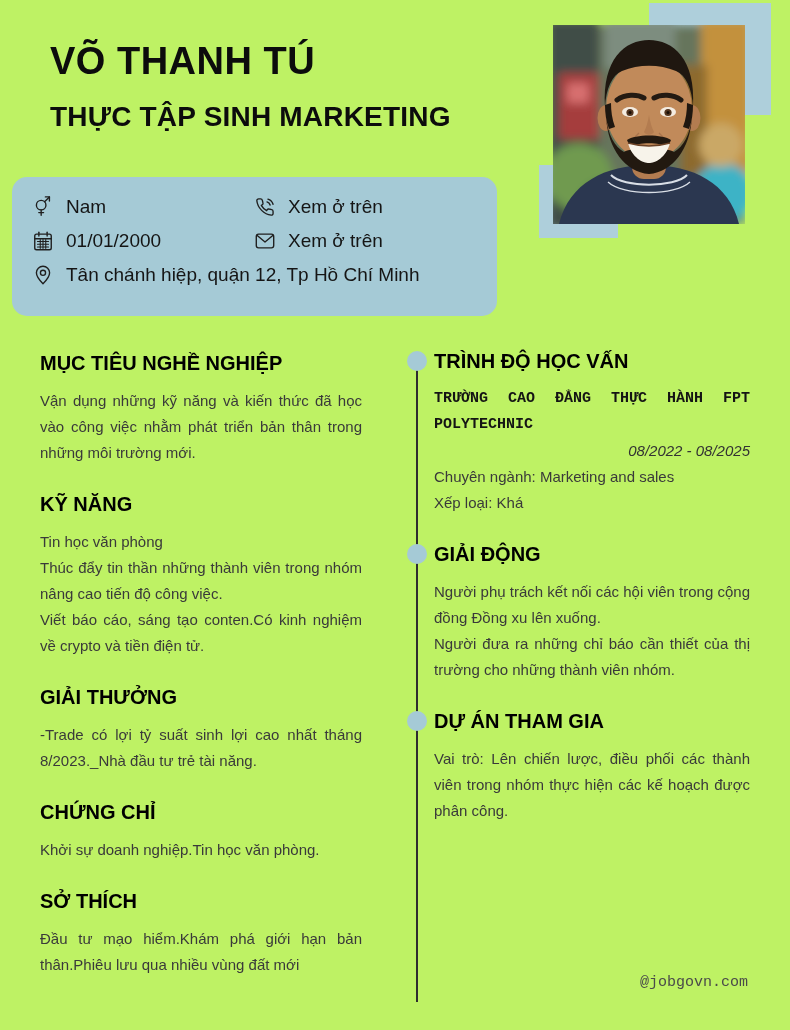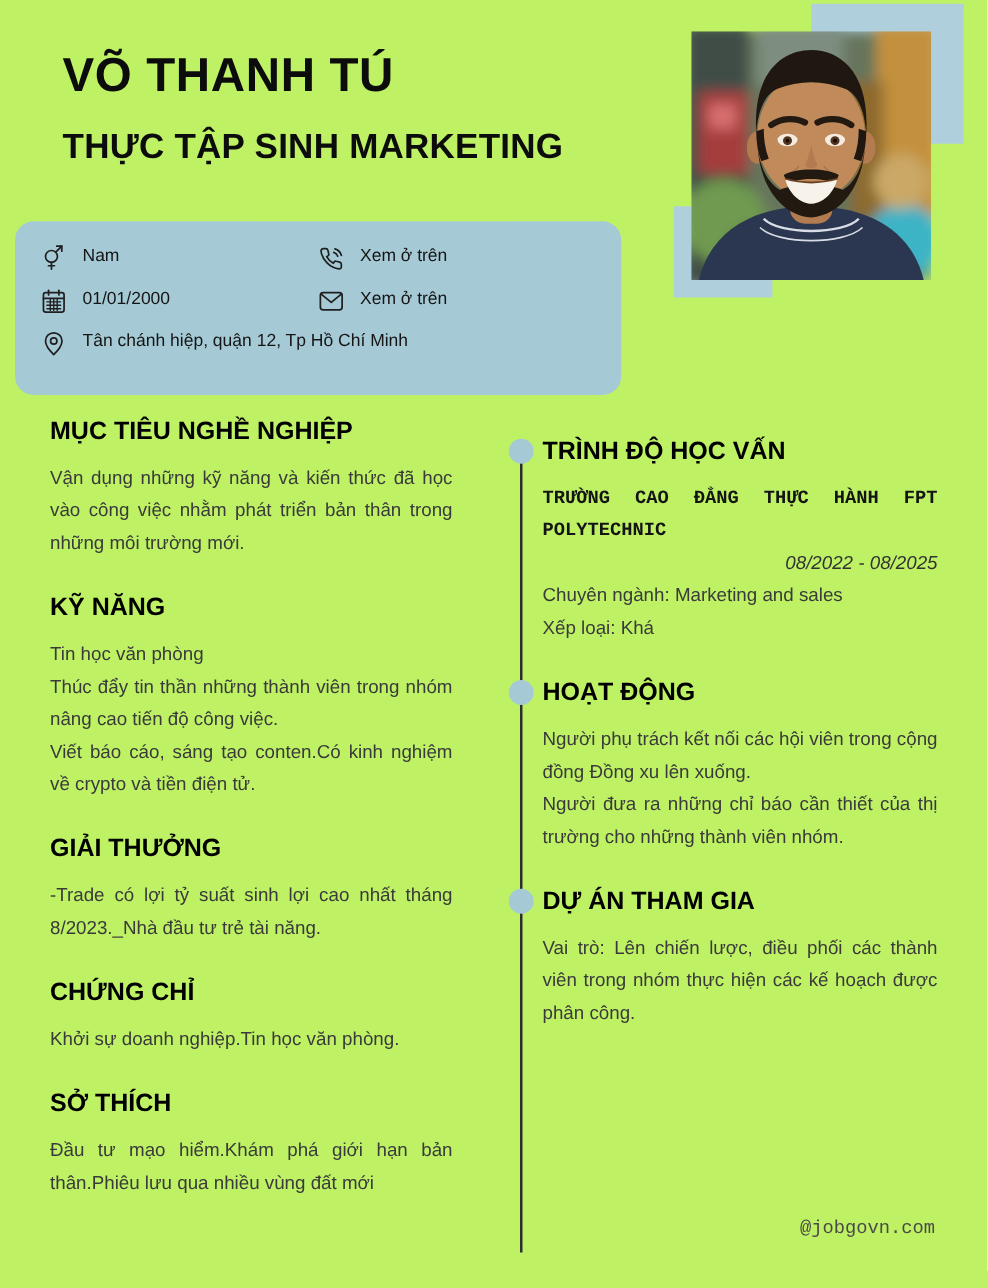--- a/index.html
+++ b/index.html
@@ -35,27 +35,27 @@
   }
   .photo-frame svg { display: block; }
 
   
   .contact-card {
     position: absolute; left: 12px; top: 177px; width: 485px; height: 139px;
     background: #a5cad6; border-radius: 15px;
     padding: 15px 20px 0 20px;
   }
   .contact-row { display: flex; align-items: center; height: 30px; margin-bottom: 4px; }
-  .contact-cell { display: flex; align-items: flex-start; gap: 12px; font-size: 14px; color: #151515; }
+  .contact-cell { display: flex; align-items: flex-start; gap: 12px; font-size: 19px; color: #151515; }
   .contact-cell.first { width: 222px; }
   .cicon { width: 22px; height: 22px; flex: 0 0 22px; }
   .cicon svg { width: 22px; height: 22px; stroke: #1f1f1f; fill: none; stroke-width: 1.5; stroke-linecap: round; stroke-linejoin: round; }
 
   
-  .col-left  { position: absolute; left: 40px;  top: 334px; width: 322px; }
+  .col-left  { position: absolute; left: 40px;  top: 352px; width: 322px; }
   .col-right { position: absolute; left: 434px; top: 350px; width: 316px; }
   .divider   { position: absolute; left: 416px; top: 361px; width: 2px; height: 641px; background: #2e2e2e; }
 
   .section { margin-top: 27px; }
   .section:first-child { margin-top: 0; }
   .section-heading {
     font-size: 20px; line-height: 23px; font-weight: 800; color: #000;
     margin: 0 0 13px 0; letter-spacing: 0;
   }
   .body-p {
@@ -254,21 +254,21 @@
     <div class="section">
       <span class="section-dot"></span>
       <h3 class="section-heading">TRÌNH ĐỘ HỌC VẤN</h3>
       <p class="body-p edu-school">TRƯỜNG CAO ĐẲNG THỰC HÀNH FPT POLYTECHNIC</p>
       <p class="edu-period">08/2022 - 08/2025</p>
       <p class="body-p">Chuyên ngành: Marketing and sales</p>
       <p class="body-p">Xếp loại: Khá</p>
     </div>
     <div class="section">
       <span class="section-dot"></span>
-      <h3 class="section-heading">HOẠT ĐỘNG</h3>
+      <h3 class="section-heading">GIẢI ĐỘNG</h3>
       <p class="body-p">Người phụ trách kết nối các hội viên trong cộng đồng Đồng xu lên xuống.</p>
       <p class="body-p">Người đưa ra những chỉ báo cần thiết của thị trường cho những thành viên nhóm.</p>
     </div>
     <div class="section">
       <span class="section-dot"></span>
       <h3 class="section-heading">DỰ ÁN THAM GIA</h3>
       <p class="body-p">Vai trò: Lên chiến lược, điều phối các thành viên trong nhóm thực hiện các kế hoạch được phân công.</p>
     </div>
   </div>
 

